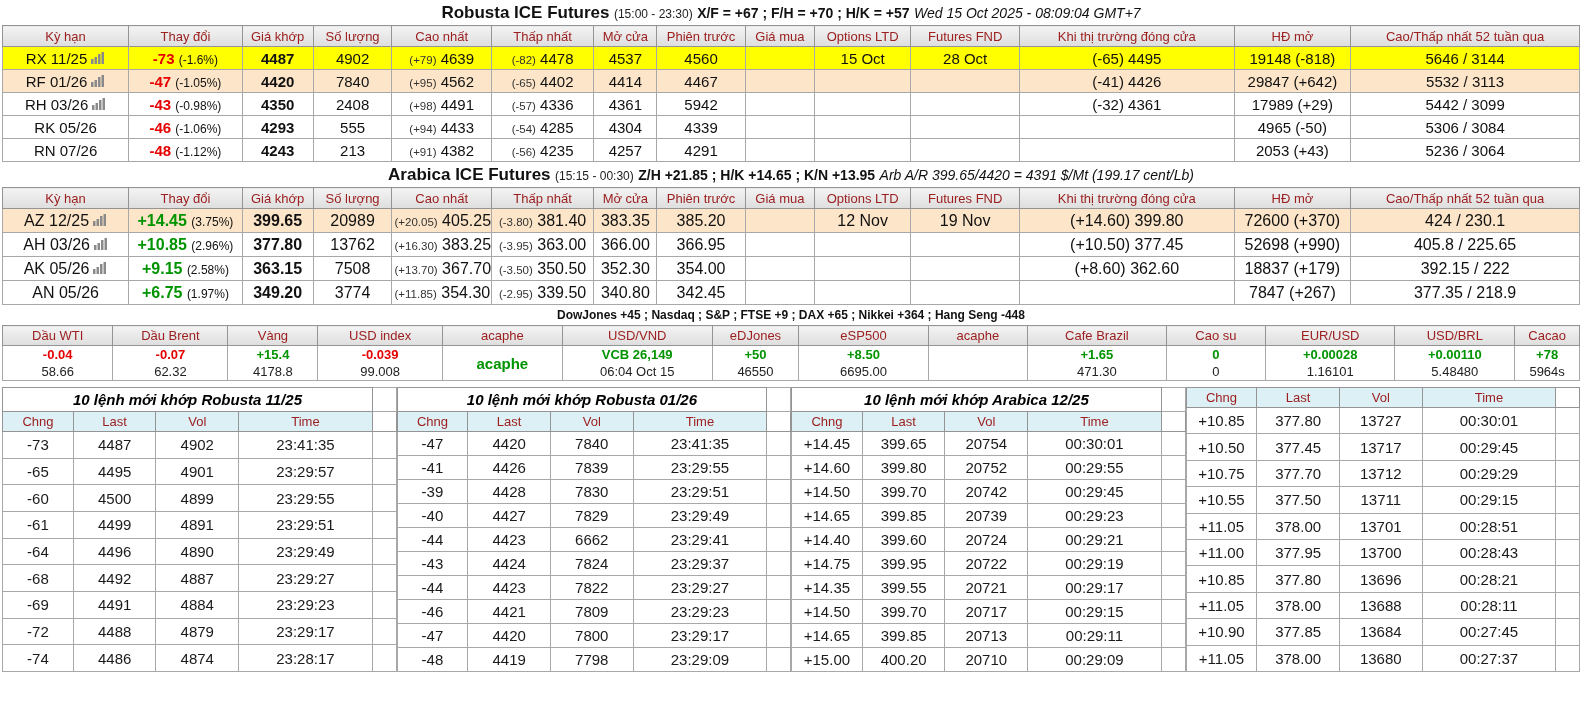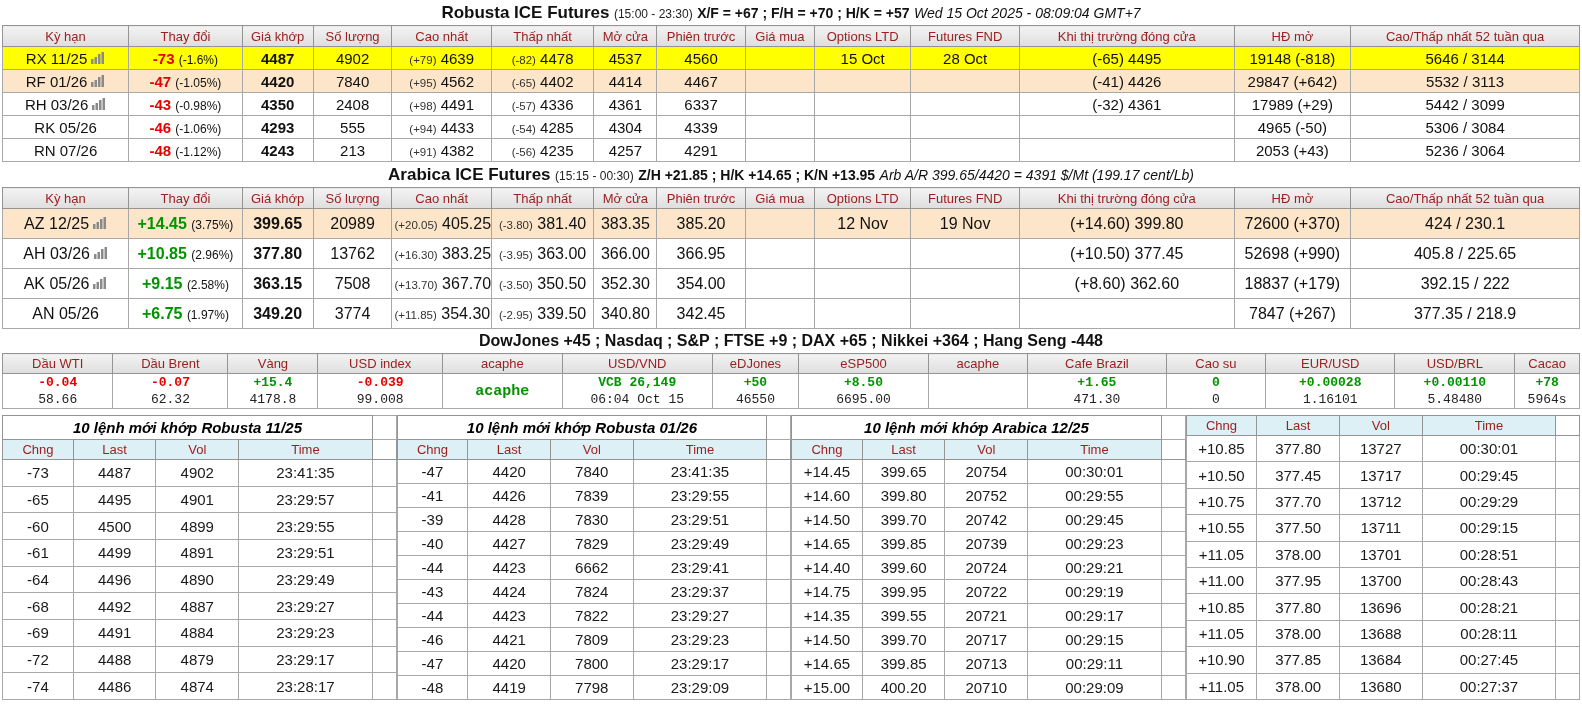--- a/index.html
+++ b/index.html
@@ -6,48 +6,48 @@
   html,body { margin:0; padding:0; background:#fff; }
   body {
     width:1582px; height:707px; overflow:hidden;
     font-family:"Liberation Sans", sans-serif; color:#111;
   }
   .titleline { text-align:center; padding:3px 0 2px 0; white-space:nowrap; }
   .t-big   { font-size:17px; font-weight:bold; }
   .t-small { font-size:12px; color:#222; }
   .t-spread{ font-size:14px; font-weight:bold; }
   .t-ital  { font-size:14px; font-style:italic; }
-  .t-line3 { font-size:16px; font-weight:bold; padding:3px 8px; }
+  .t-line3 { font-size:12px; font-weight:bold; padding:3px 8px; }
 
   table { border-collapse:collapse; table-layout:fixed; width:1578px; margin:0 2px; }
   th { background:linear-gradient(#f3f3f3,#dedede); color:#9c2020; font-weight:normal;
        font-size:13px; border:1px solid #949494; height:21px; padding:0 2px;
        overflow:hidden; white-space:nowrap; }
   td { border:1px solid #a8a8a8; text-align:center; padding:0 2px;
        overflow:hidden; white-space:nowrap; }
 
   
   .t-robusta td { height:23px; font-size:15px; }
-  .t-arabica td { height:30px; font-size:16px; }
+  .t-arabica td { height:24px; font-size:16px; }
   .c-term { font-size:15px;margin-left:8px; }
   .t-arabica .c-term { font-size:16px; }
   .chart-ic { display:inline-block; margin-left:4px; vertical-align:baseline; }
   .chg { font-weight:bold; }
   .neg { color:#e60000; }
   .pos { color:#009400; }
   .pct { font-size:12px; color:#111; }
   .c-last { font-weight:bold; }
   .sub { font-size:11.5px; color:#333; }
   .c-date { font-weight:normal; }
   .hl-yellow { background:#ffff00; }
   .hl-peach  { background:#fce5c8; }
 
   
   .t-idx th { height:20px;margin-left:26px; }
-  .t-idx td { height:28px; vertical-align:middle;font-family:Liberation Mono, monospace; }
+  .t-idx td { height:28px; vertical-align:middle; }
   .ichg { font-size:13px; font-weight:bold; line-height:17px; }
   .ival { font-size:13px; color:#222; line-height:17px; }
   .ival:empty { display:none; }
   .brand { font-size:15px; }
 
   
   .ob-wrap { display:flex; margin:6px 2px 0 2px; }
   .ob { width:25%; margin:0; border-collapse:collapse; table-layout:fixed; }
   .ob .ob-title { font-weight:bold; font-style:italic; font-size:15px; height:24px;
                   border:1px solid #949494; background:#fff; color:#000; }
@@ -158,21 +158,21 @@
                 <rect x="7" y="2" width="2.5" height="10"></rect>
                 <rect x="10.5" y="0" width="2.5" height="12"></rect>
               </g>
             </svg></span></td>
         <td><span class="chg neg">-43</span> <span class="pct">(-0.98%)</span></td>
         <td class="c-last">4350</td>
         <td>2408</td>
         <td><span class="sub">(+98)</span> <span>4491</span></td>
         <td><span class="sub">(-57)</span> <span>4336</span></td>
         <td>4361</td>
-        <td>6337</td>
+        <td>5942</td>
         <td></td>
         <td class="c-date"></td>
         <td class="c-date"></td>
         <td>(-32) 4361</td>
         <td>17989 (+29)</td>
         <td>5442 / 3099</td>
       </tr>
 
       <tr>
         <td class="c-term"><span>RK 05/26</span></td>

